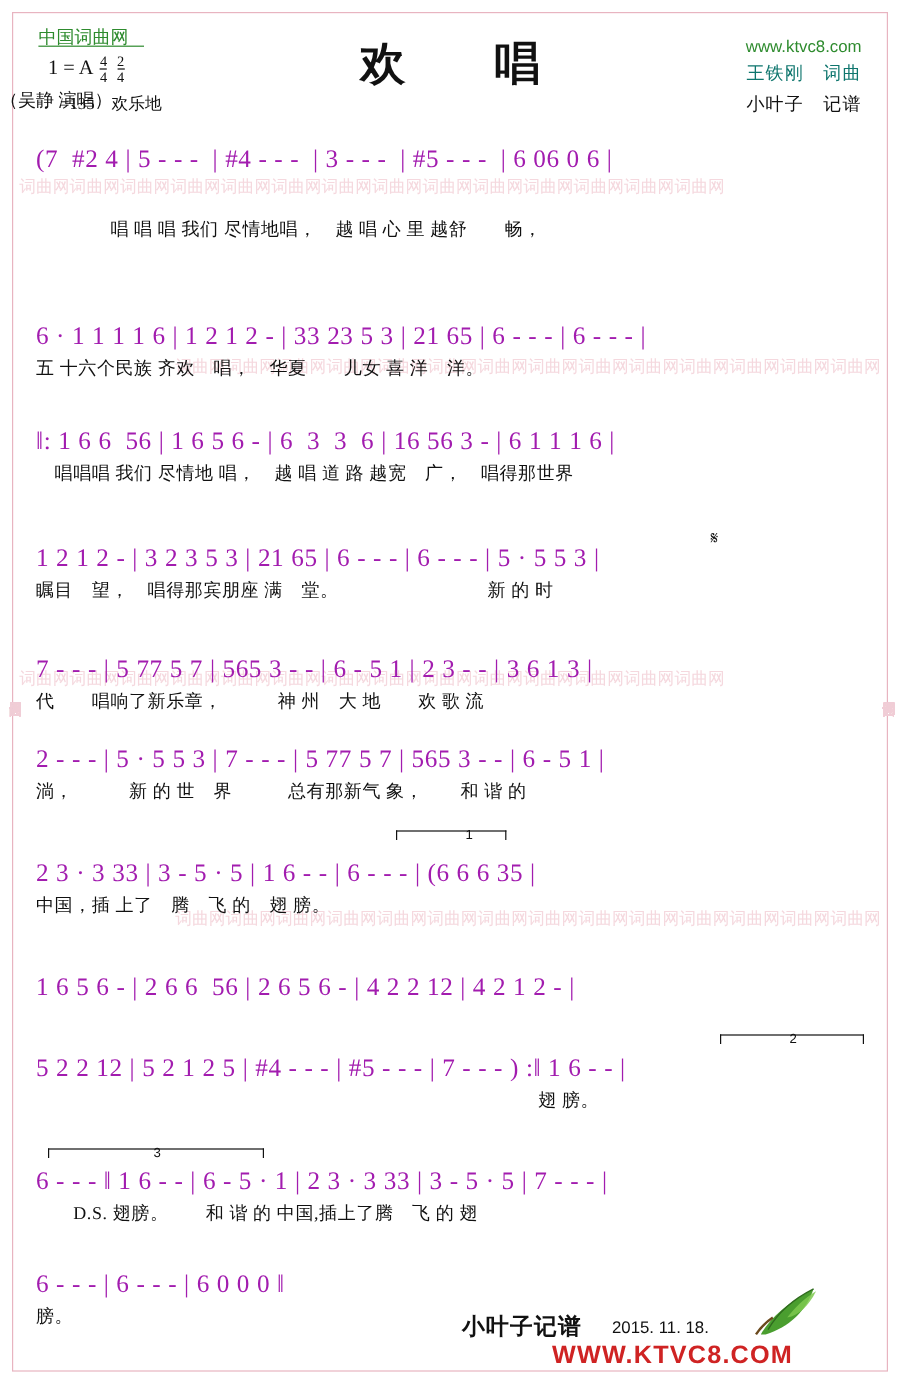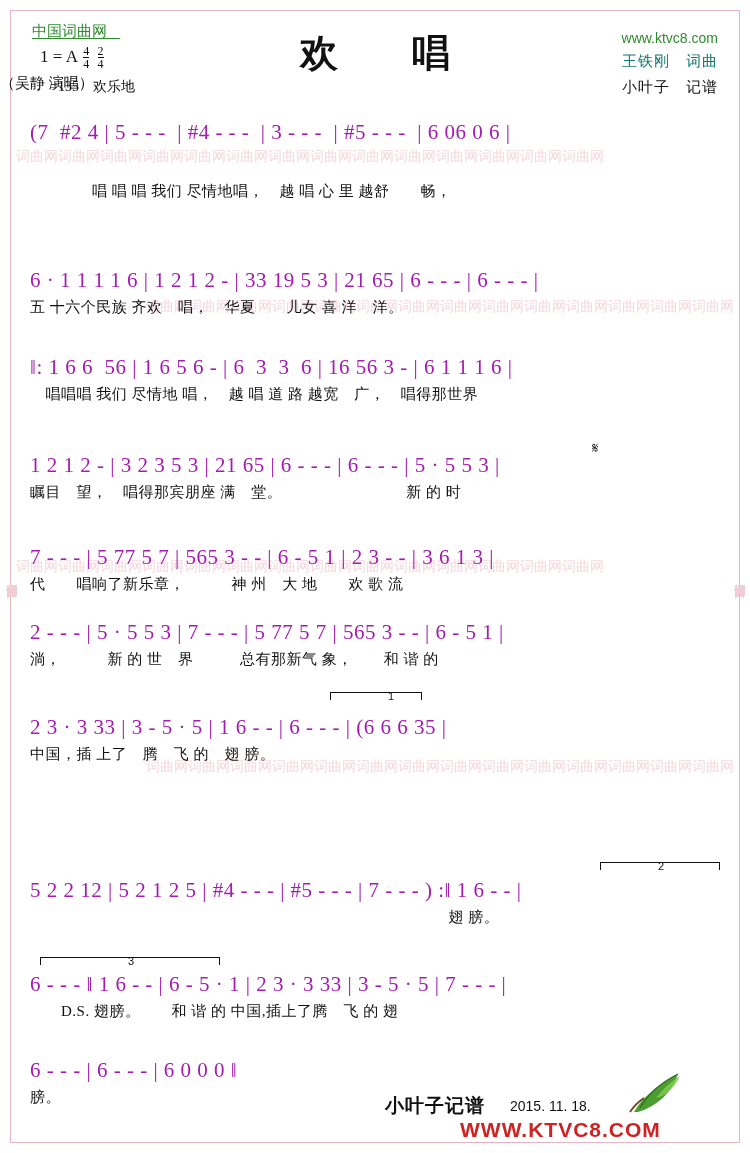--- a/index.html
+++ b/index.html
@@ -206,21 +206,21 @@
 <div class="staff" style="top:120px;">
   <div class="notes">(7  #2 4 | 5 - - -  | #4 - - -  | 3 - - -  | #5 - - -  | 6 06 0 6 |</div>
   <div class="lyrics"></div>
 </div>
 
 <div class="staff" style="top:182px;">
   <div class="lyrics">　　　　唱 唱 唱 我们 尽情地唱，　越 唱 心 里 越舒　　畅，</div>
 </div>
 
 <div class="staff" style="top:268px;">
-  <div class="notes">6 · 1 1 1 1 6 | 1 2 1 2 - | 33 19 5 3 | 21 65 | 6 - - - | 6 - - - |</div>
+  <div class="notes">6 · 1 1 1 1 6 | 1 2 1 2 - | 33 23 5 3 | 21 65 | 6 - - - | 6 - - - |</div>
   <div class="lyrics">五 十六个民族 齐欢　唱，　华夏　　儿女 喜 洋　洋。</div>
 </div>
 
 <div class="staff" style="top:355px;">
   <div class="notes">‖: 1 6 6  56 | 1 6 5 6 - | 6  3  3  6 | 16 56 3 - | 6 1 1 1 6 |</div>
   <div class="lyrics">　唱唱唱 我们 尽情地 唱，　越 唱 道 路 越宽　广，　唱得那世界</div>
 </div>
 
 <div class="staff" style="top:453px;">
   <div class="notes">1 2 1 2 - | 3 2 3 5 3 | 21 65 | 6 - - - | 6 - - - | 5 · 5 5 3 |</div>
@@ -240,20 +240,21 @@
 
 <div class="bracket" style="left:330px; top:692px; width:92px;"></div>
 <div class="ending-num" style="left:388px; top:690px;">1</div>
 
 <div class="staff" style="top:715px;">
   <div class="notes">2 3 · 3 33 | 3 - 5 · 5 | 1 6 - - | 6 - - - | (6 6 6 35 |</div>
   <div class="lyrics">中国，插 上了　腾　飞 的　翅 膀。</div>
 </div>
 
 <div class="staff" style="top:810px;">
+  <div class="notes">1 6 5 6 - | 2 6 6  56 | 2 6 5 6 - | 4 2 2 12 | 4 2 1 2 - |</div>
   <div class="lyrics"></div>
 </div>
 
 <div class="bracket" style="left:600px; top:862px; width:120px;"></div>
 <div class="ending-num" style="left:658px; top:860px;">2</div>
 
 <div class="staff" style="top:878px;">
   <div class="notes">5 2 2 12 | 5 2 1 2 5 | #4 - - - | #5 - - - | 7 - - - ) :‖ 1 6 - - |</div>
   <div class="lyrics">　　　　　　　　　　　　　　　　　　　　　　　　　　　翅 膀。</div>
 </div>

